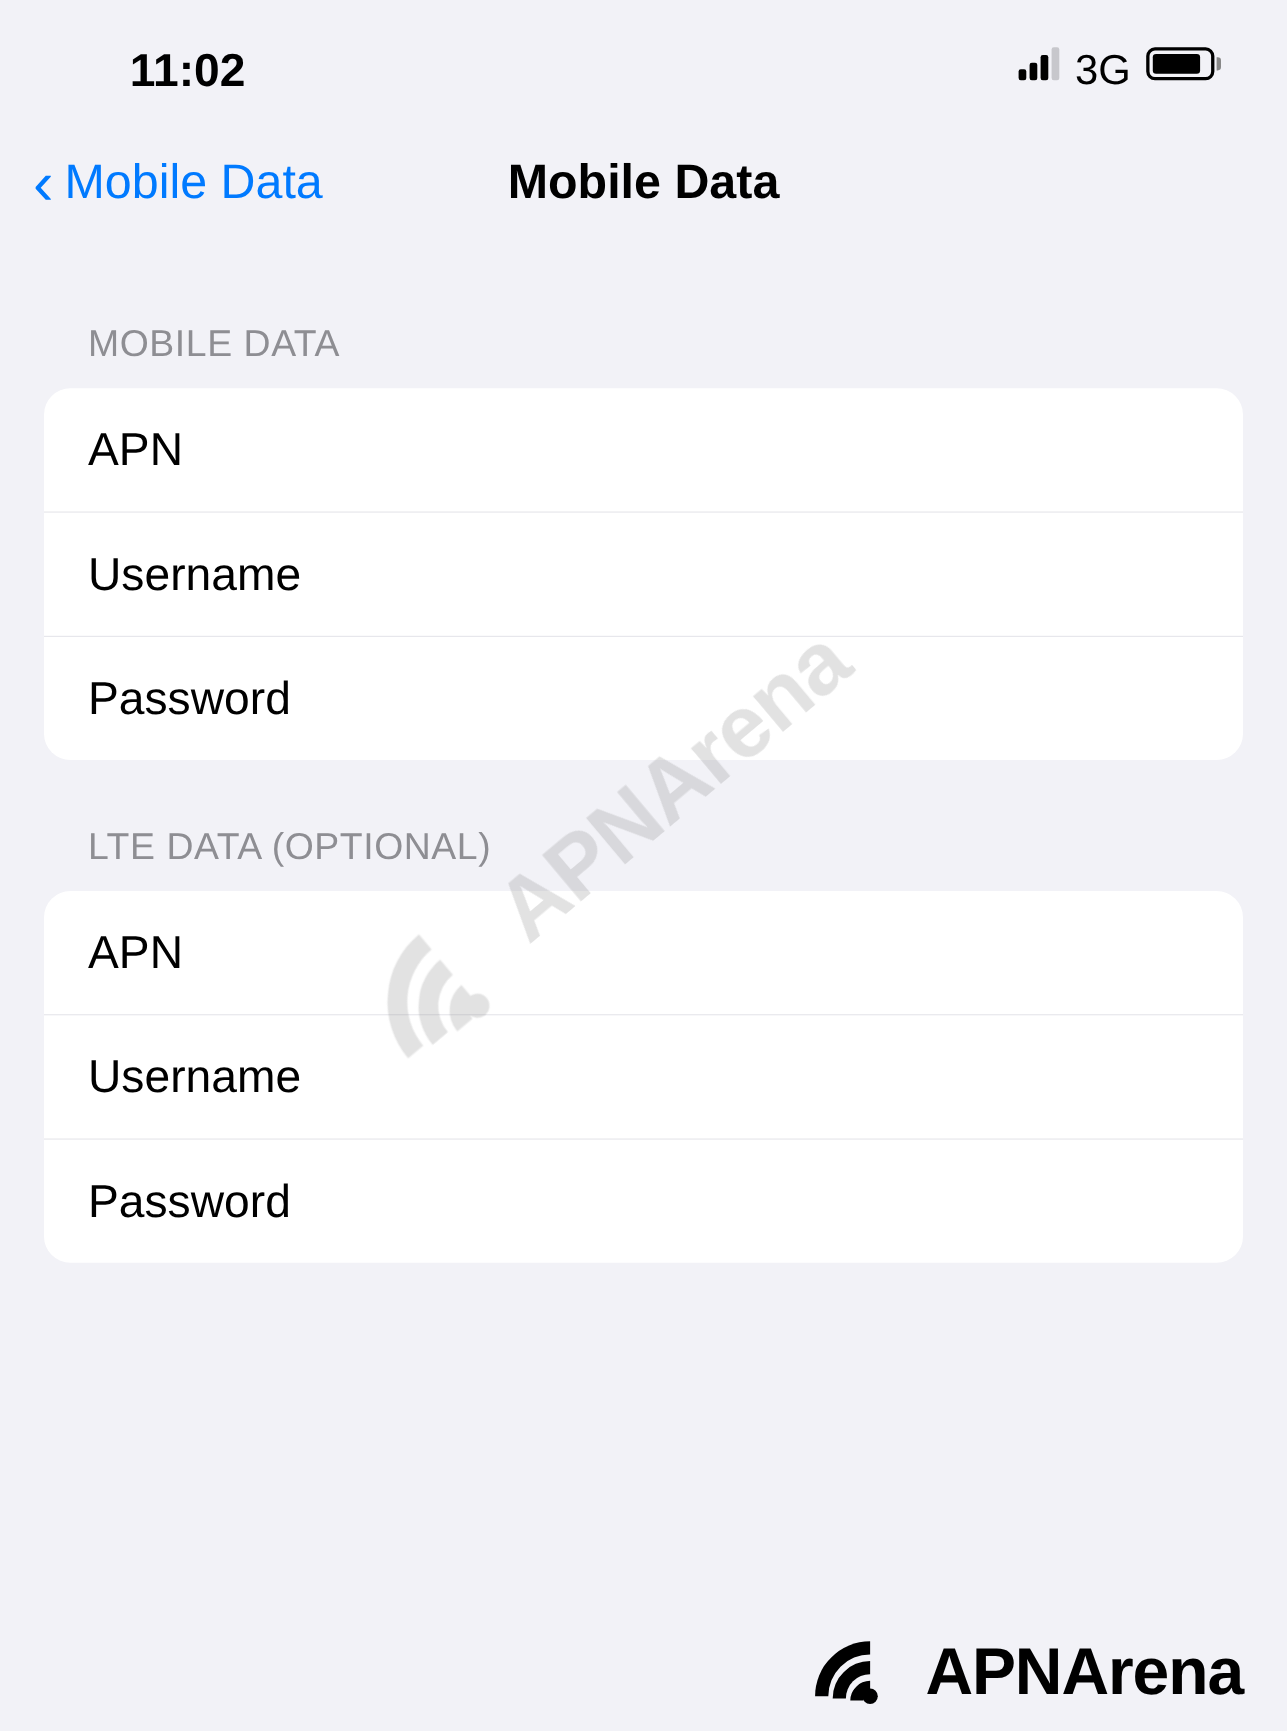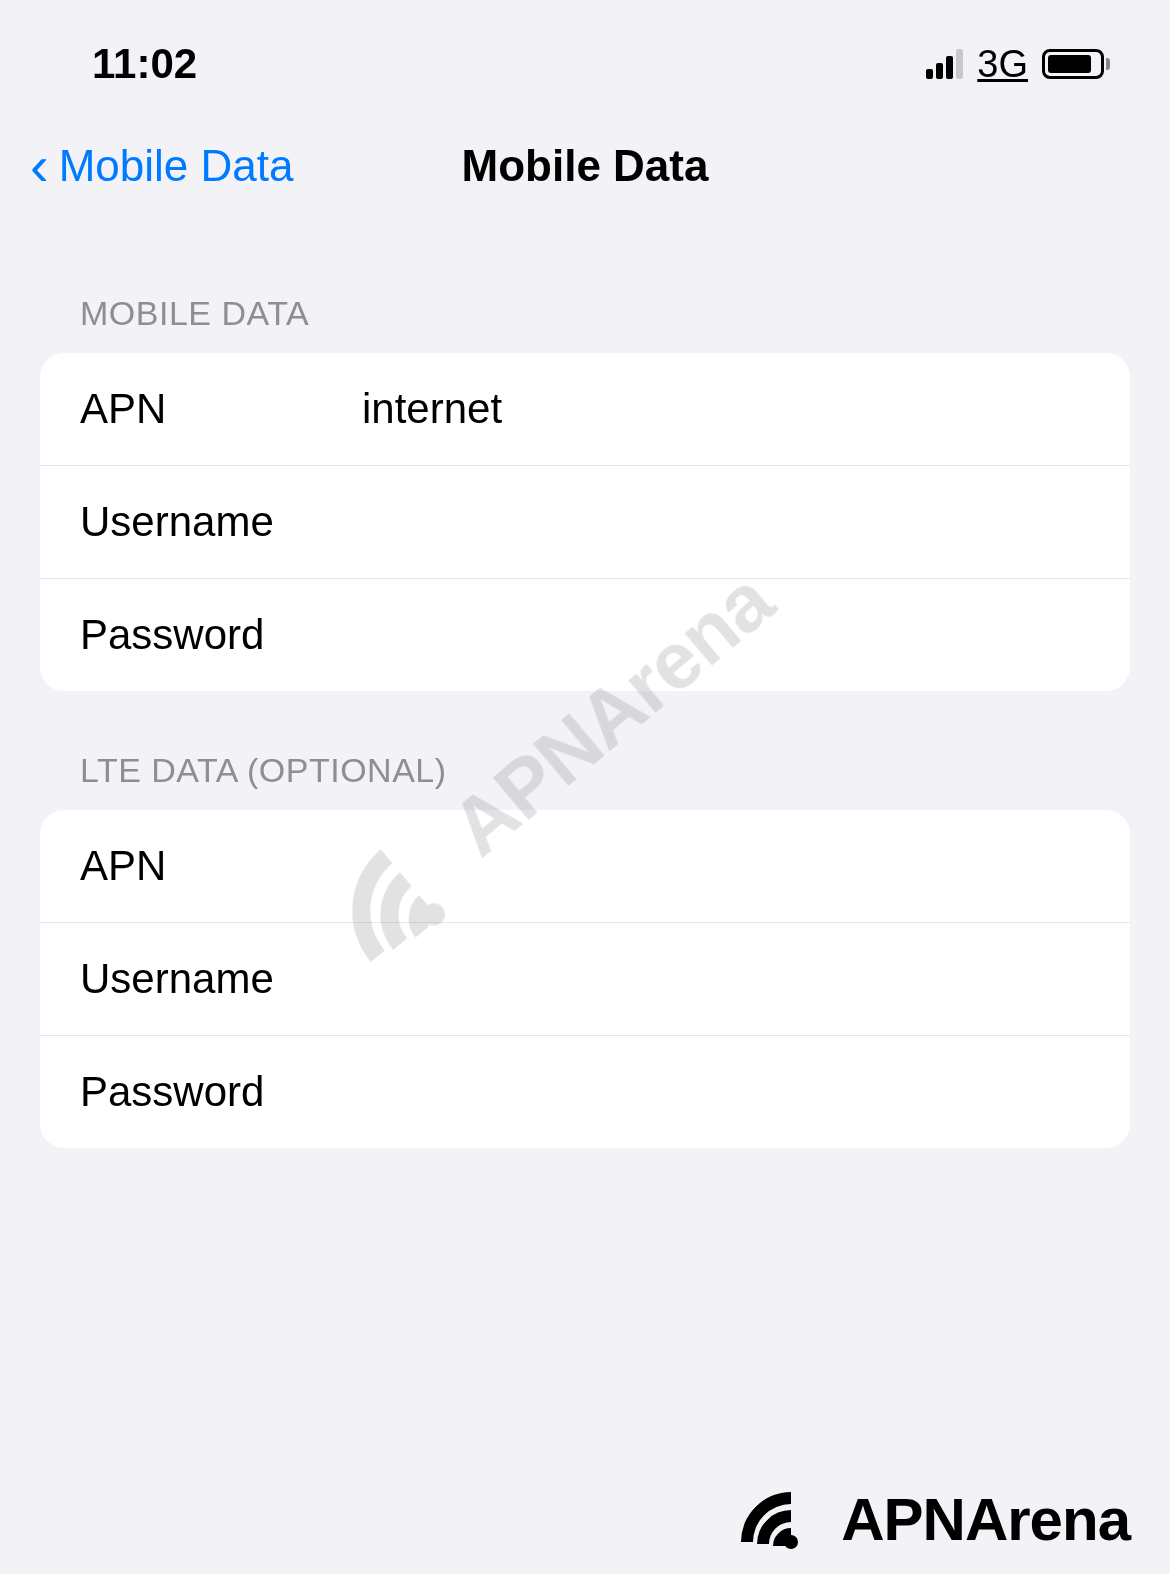--- a/index.html
+++ b/index.html
@@ -12,32 +12,31 @@
       width: 1170px;
       height: 1574px;
       background-color: #f2f2f7;
       position: relative;
       overflow: hidden;
     }
     .status-bar {
       display: flex;
       justify-content: space-between;
       align-items: center;
-      padding: 40px 60px 20px 92px;
+      padding: 40px 60px 20px 118px;
     }
     .status-time {
       font-size: 42px;
       font-weight: 600;
       color: #000;
     }
     .status-right {
       display: flex;
-      align-items: center;
+      align-items: flex-start;
       gap: 14px;
-      text-decoration: underline;
     }
     .signal-bars {
       display: flex;
       align-items: flex-end;
       gap: 3px;
       height: 30px;
     }
     .bar {
       width: 7px;
       border-radius: 2px;
@@ -114,21 +113,20 @@
       background: #fff;
       border-radius: 24px;
       margin: 0 40px;
       overflow: hidden;
     }
     .settings-row {
       display: flex;
       align-items: flex-end;
       padding: 32px 40px;
       border-bottom: 1px solid #e5e5ea;
-      gap: 42px;
     }
     .settings-row:last-child {
       border-bottom: none;
     }
     .row-label {
       font-size: 42px;
       font-weight: 400;
       color: #000;
       width: 240px;
       flex-shrink: 0;
@@ -239,21 +237,20 @@
     <span class="chevron-left">‹</span>
     <span>Mobile Data</span>
   </div>
   <div class="nav-title">Mobile Data</div>
 </div>
 
 <div class="section-header">MOBILE DATA</div>
 <div class="settings-group">
   <div class="settings-row">
     <div class="row-label">APN</div>
-    <input class="row-value" type="text" value="internet" style="">
   </div>
   <div class="settings-row">
     <div class="row-label">Username</div>
     <input class="row-value" type="text" value="" style="">
   </div>
   <div class="settings-row">
     <div class="row-label">Password</div>
     <input class="row-value" type="text" value="" style="">
   </div>
 </div>

